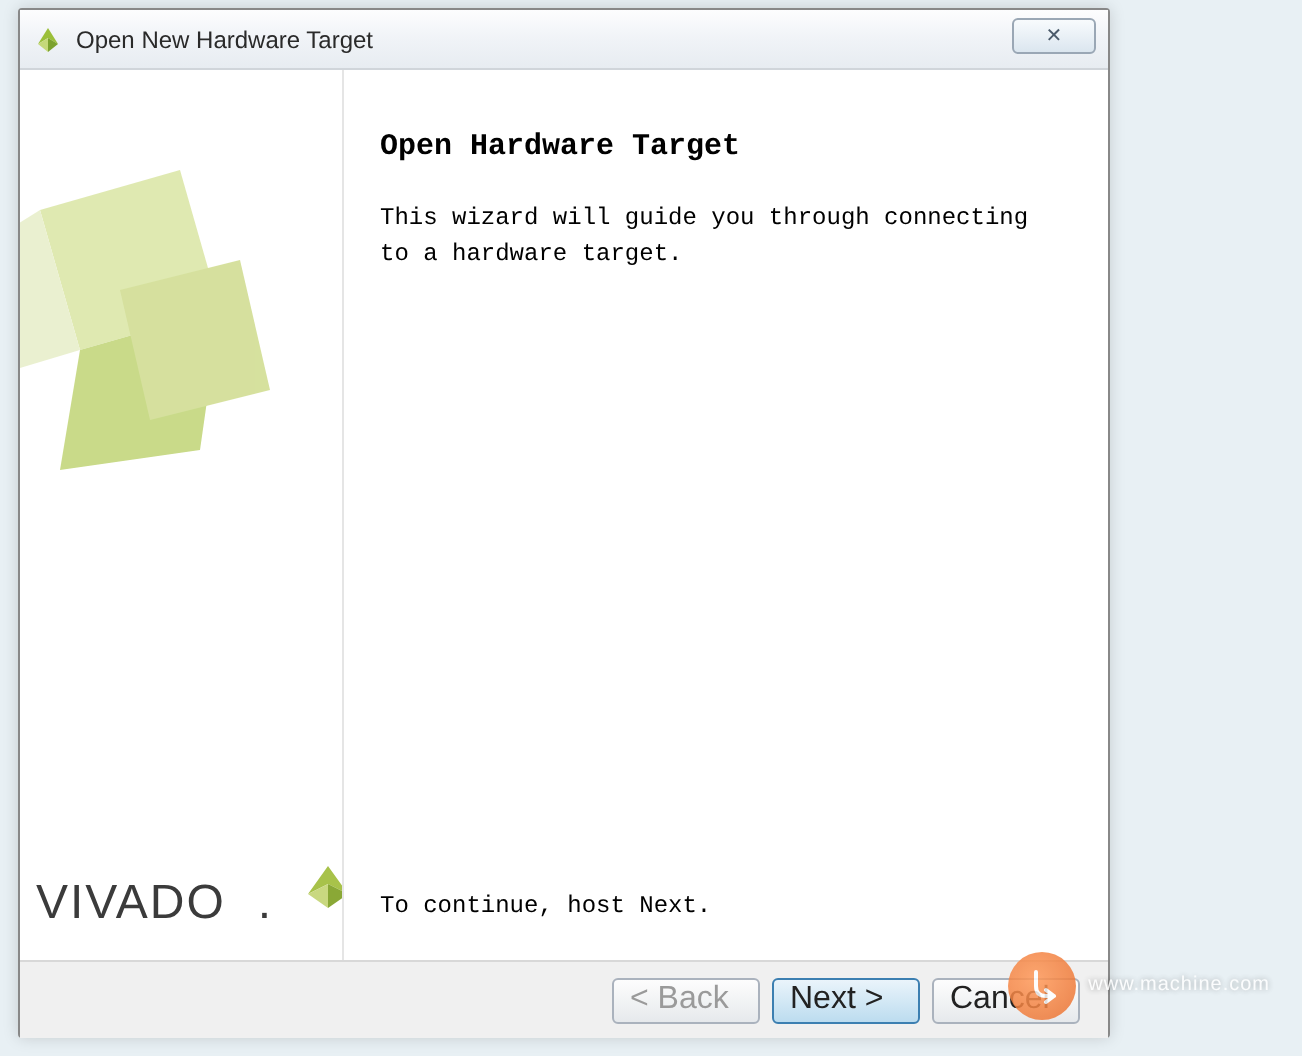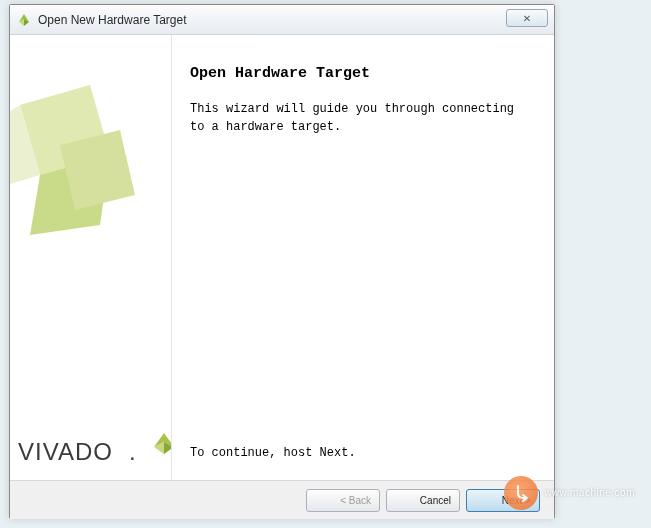--- a/index.html
+++ b/index.html
@@ -143,24 +143,24 @@
       padding-right: 14px;
       gap: 6px;
     }
     .btn {
       min-width: 74px;
       height: 23px;
       border: 1px solid #aab2bd;
       border-radius: 3px;
       background: linear-gradient(to bottom,#fdfdfd,#e6e9ec);
       font-family: "Segoe UI", Tahoma, sans-serif;
-      font-size: 10px;
+      font-size: 16px;
       display: inline-flex;
       align-items: center;
-      justify-content: flex-end;
+      justify-content: flex-start;
       padding: 0 8px;
       cursor: default;
       color: #222;
     }
     .btn.disabled {
       color: #9a9a9a;
     }
     .btn.primary {
       border-color: #3c7fb1;
       background: linear-gradient(to bottom,#eaf4fb,#bcdcef);
@@ -238,25 +238,25 @@
       <div class="para">This wizard will guide you through connecting to a hardware target.</div>
       <div class="continue-line">To continue, host Next.</div>
     </div>
 
   </div>
 
   <div class="button-bar">
     <div class="btn disabled">
       <span>&lt; Back</span>
     </div>
+    <div class="btn primary">
+      <span>Next &gt;</span>
+    </div>
     <div class="btn">
       <span>Cancel</span>
-    </div>
-    <div class="btn primary">
-      <span>Next &gt;</span>
     </div>
   </div>
 
 </div>
 
 <div class="watermark">
   <div class="wm-circle">
     <svg viewBox="0 0 18 18">
         <path d="M6 2 L6 9 Q6 14 11 14 L15 14 M11 11 L15 14 L11 17" stroke="#fff" stroke-width="2" fill="none" stroke-linecap="round" stroke-linejoin="round"></path>
       </svg>

